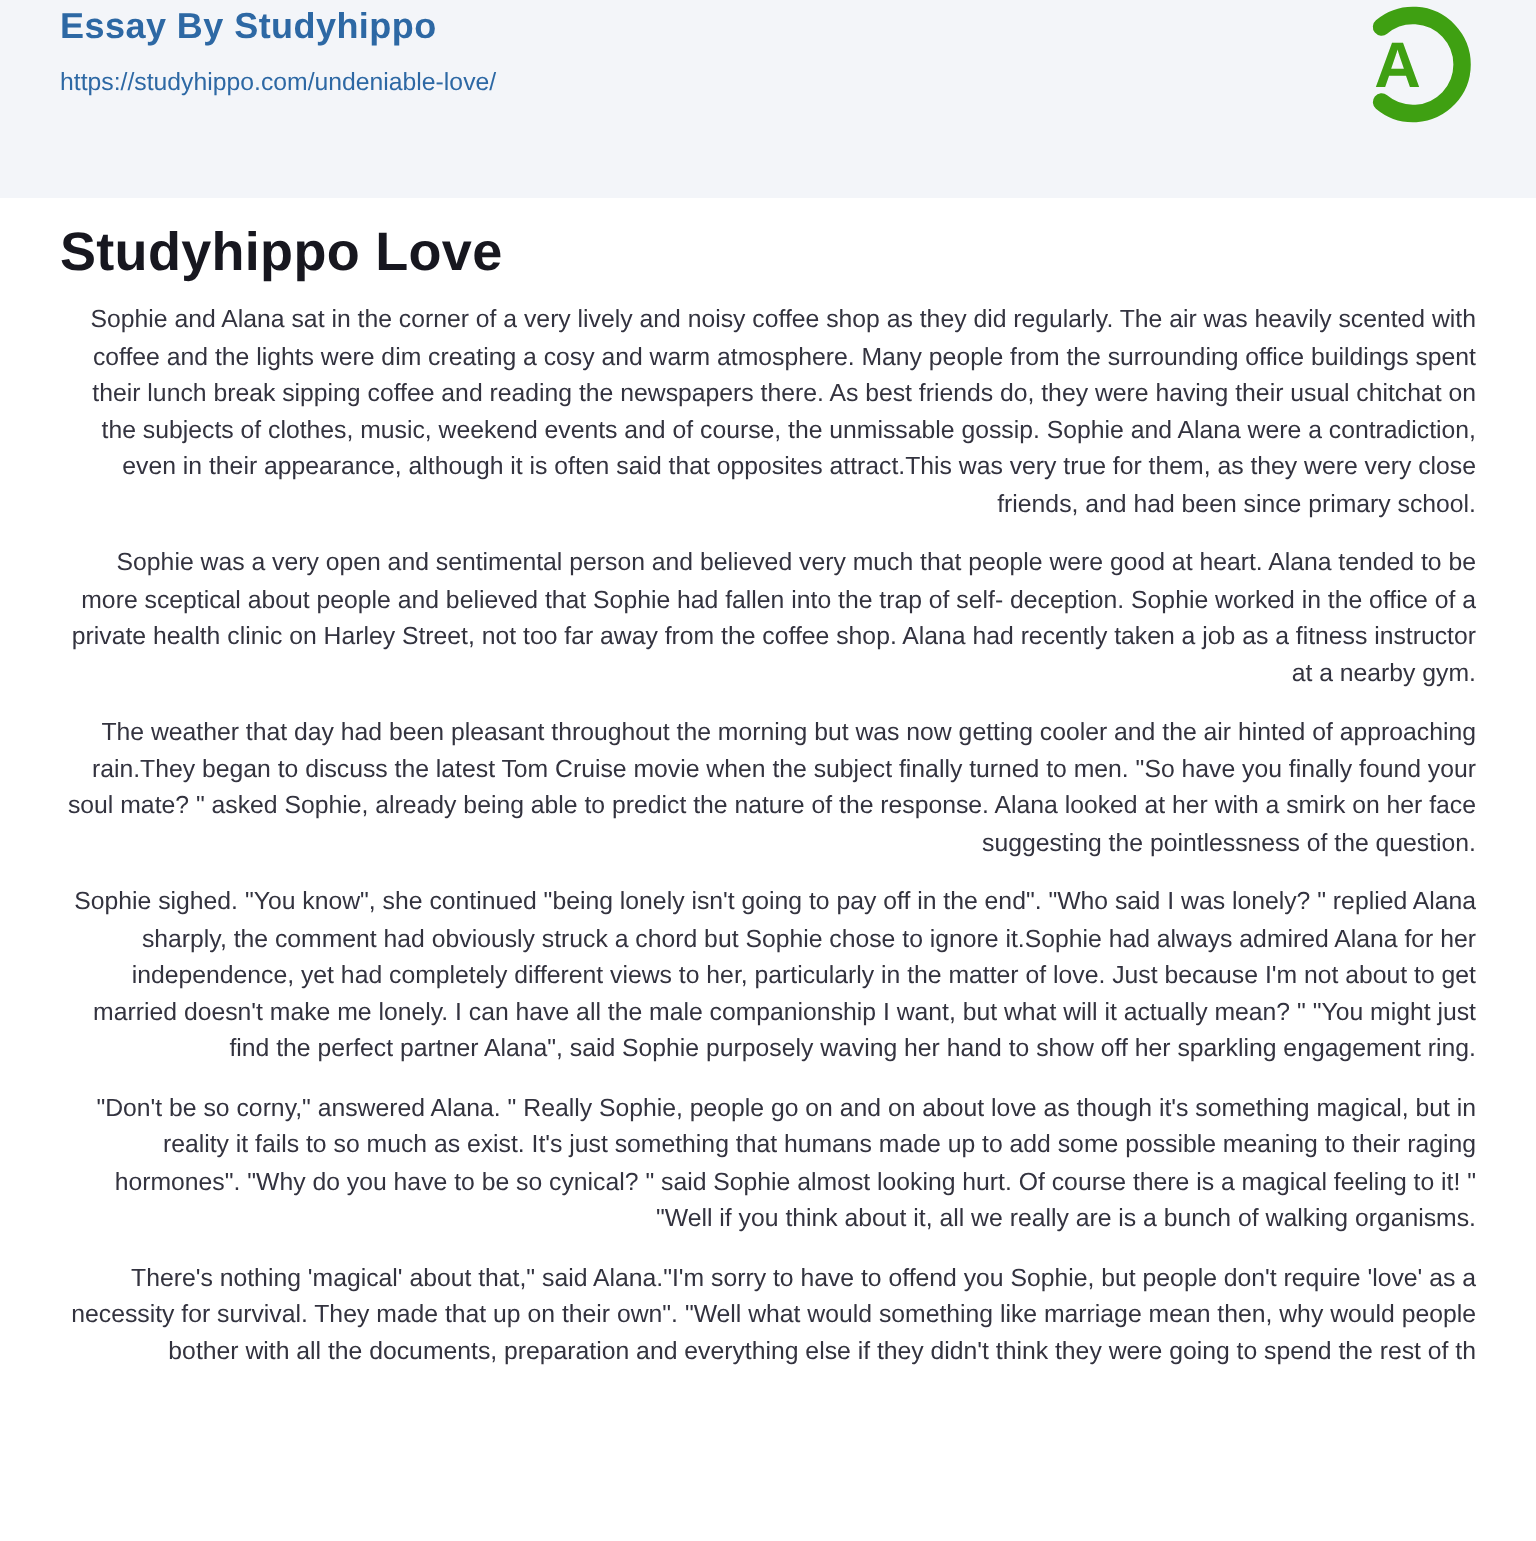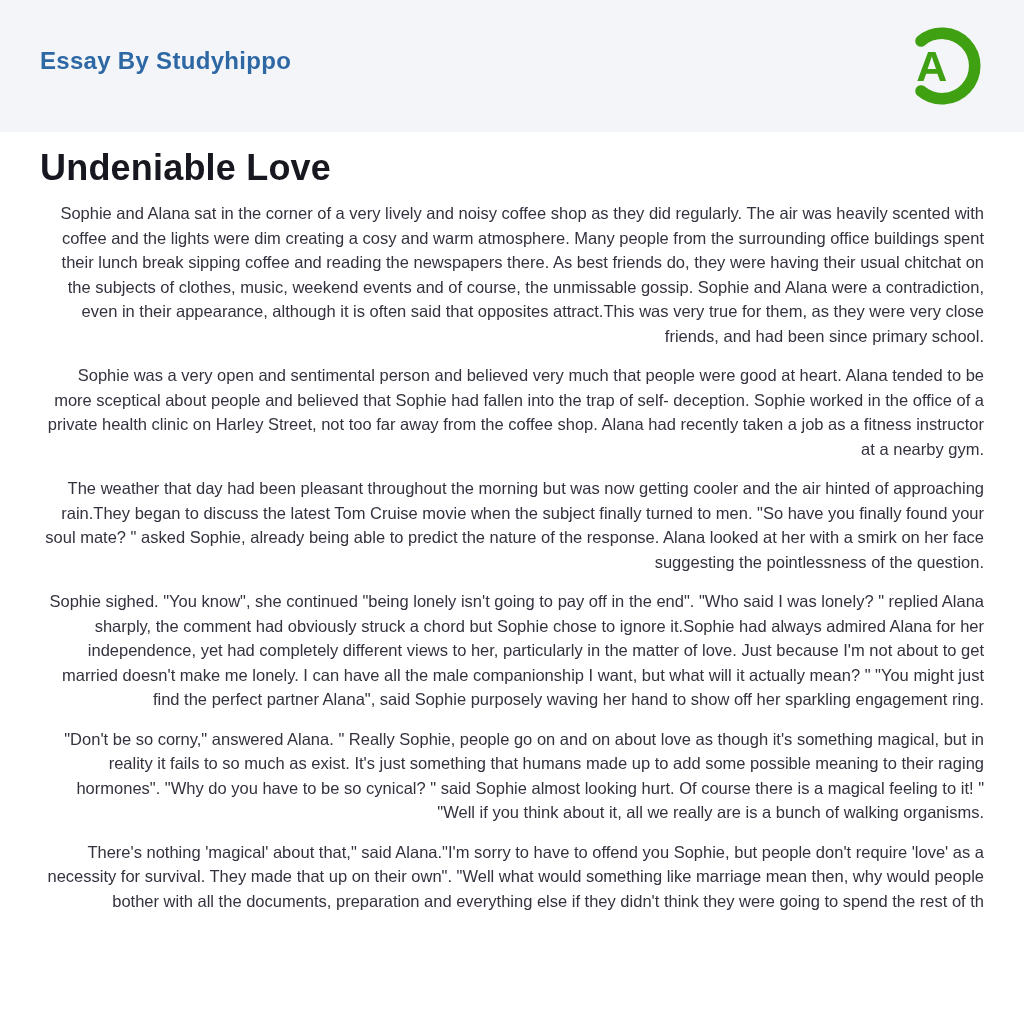--- a/index.html
+++ b/index.html
@@ -10,21 +10,21 @@
   }
   body {
     min-height: 1027px;
     position: relative;
   }
   .page-header {
     width: 1024px;
     height: 132px;
     background: #f3f5f9;
     display: flex;
-    align-items: center;
+    align-items: flex-start;
     justify-content: space-between;
     padding: 0 39px 0 40px;
   }
   .header-text { padding-top: 4px; }
   .header-title {
     color: #2d68a4;
     font-size: 24px;
     font-weight: bold;
     letter-spacing: 0.3px;
     margin-bottom: 14px;
@@ -57,30 +57,31 @@
     margin: 0 0 15px 0;
     text-align: right;
   }
 </style>
 </head>
 <body>
 
 <header class="page-header">
   <div class="header-text">
     <div class="header-title">Essay By Studyhippo</div>
+    <a class="header-url" href="#">https://studyhippo.com/undeniable-love/</a>
   </div>
   <div class="logo-wrap">
     <svg viewBox="0 0 100 100" width="86" height="86" aria-hidden="true">
       <path d="M 25.6 20.9 A 38 38 0 1 1 25.6 79.1" fill="none" stroke="#3fa012" stroke-width="13.5" stroke-linecap="round"></path>
       <text x="38" y="67.5" text-anchor="middle" font-family="Liberation Sans, sans-serif" font-size="50" font-weight="bold" fill="#3fa012">A</text>
     </svg>
   </div>
 </header>
 
 <main class="article">
-  <h1 class="article-title">Undeniable Love</h1>
+  <h1 class="article-title">Studyhippo Love</h1>
   <p>Sophie and Alana sat in the corner of a very lively and noisy coffee shop as they did regularly. The air was heavily scented with coffee and the lights were dim creating a cosy and warm atmosphere. Many people from the surrounding office buildings spent their lunch break sipping coffee and reading the newspapers there. As best friends do, they were having their usual chitchat on the subjects of clothes, music, weekend events and of course, the unmissable gossip. Sophie and Alana were a contradiction, even in their appearance, although it is often said that opposites attract.This was very true for them, as they were very close friends, and had been since primary school.</p>
   <p>Sophie was a very open and sentimental person and believed very much that people were good at heart. Alana tended to be more sceptical about people and believed that Sophie had fallen into the trap of self- deception. Sophie worked in the office of a private health clinic on Harley Street, not too far away from the coffee shop. Alana had recently taken a job as a fitness instructor at a nearby gym.</p>
   <p>The weather that day had been pleasant throughout the morning but was now getting cooler and the air hinted of approaching rain.They began to discuss the latest Tom Cruise movie when the subject finally turned to men. "So have you finally found your soul mate? " asked Sophie, already being able to predict the nature of the response. Alana looked at her with a smirk on her face suggesting the pointlessness of the question.</p>
   <p>Sophie sighed. "You know", she continued "being lonely isn't going to pay off in the end". "Who said I was lonely? " replied Alana sharply, the comment had obviously struck a chord but Sophie chose to ignore it.Sophie had always admired Alana for her independence, yet had completely different views to her, particularly in the matter of love. Just because I'm not about to get married doesn't make me lonely. I can have all the male companionship I want, but what will it actually mean? " "You might just find the perfect partner Alana", said Sophie purposely waving her hand to show off her sparkling engagement ring.</p>
   <p>"Don't be so corny," answered Alana. " Really Sophie, people go on and on about love as though it's something magical, but in reality it fails to so much as exist. It's just something that humans made up to add some possible meaning to their raging hormones". "Why do you have to be so cynical? " said Sophie almost looking hurt. Of course there is a magical feeling to it! " "Well if you think about it, all we really are is a bunch of walking organisms.</p>
   <p>There's nothing 'magical' about that," said Alana."I'm sorry to have to offend you Sophie, but people don't require 'love' as a necessity for survival. They made that up on their own". "Well what would something like marriage mean then, why would people bother with all the documents, preparation and everything else if they didn't think they were going to spend the rest of th</p>
 </main>
 
 </body></html>

